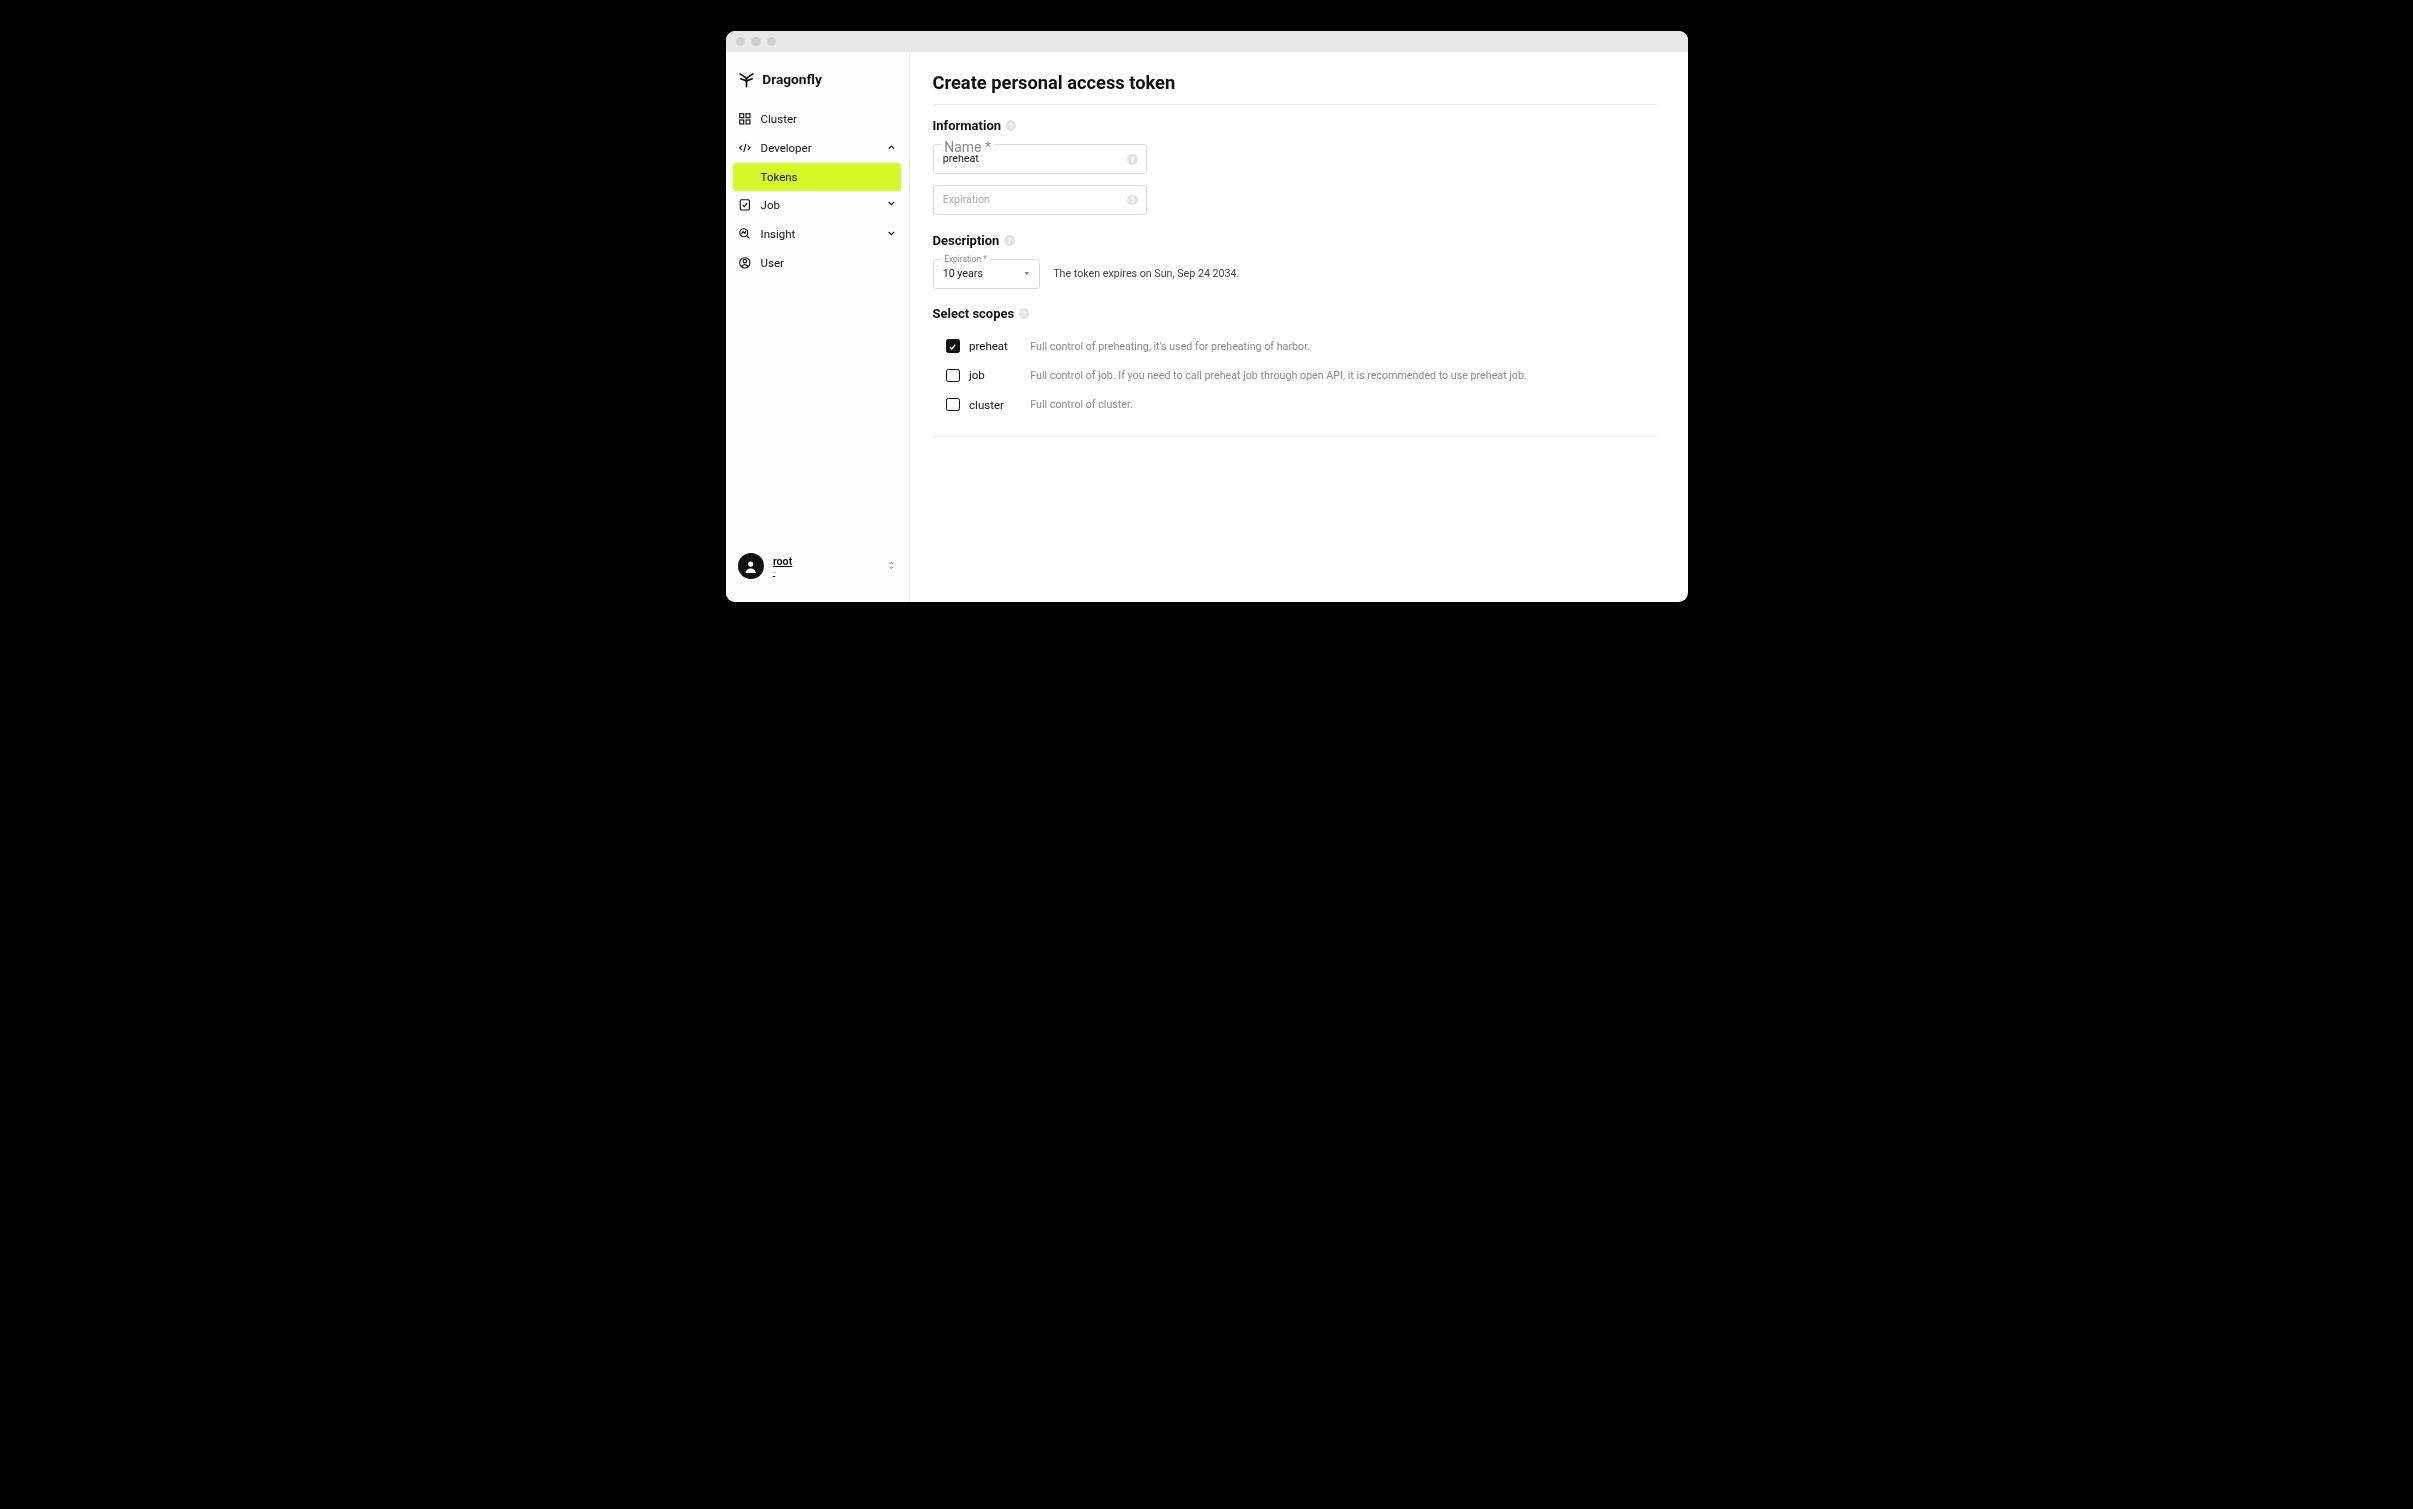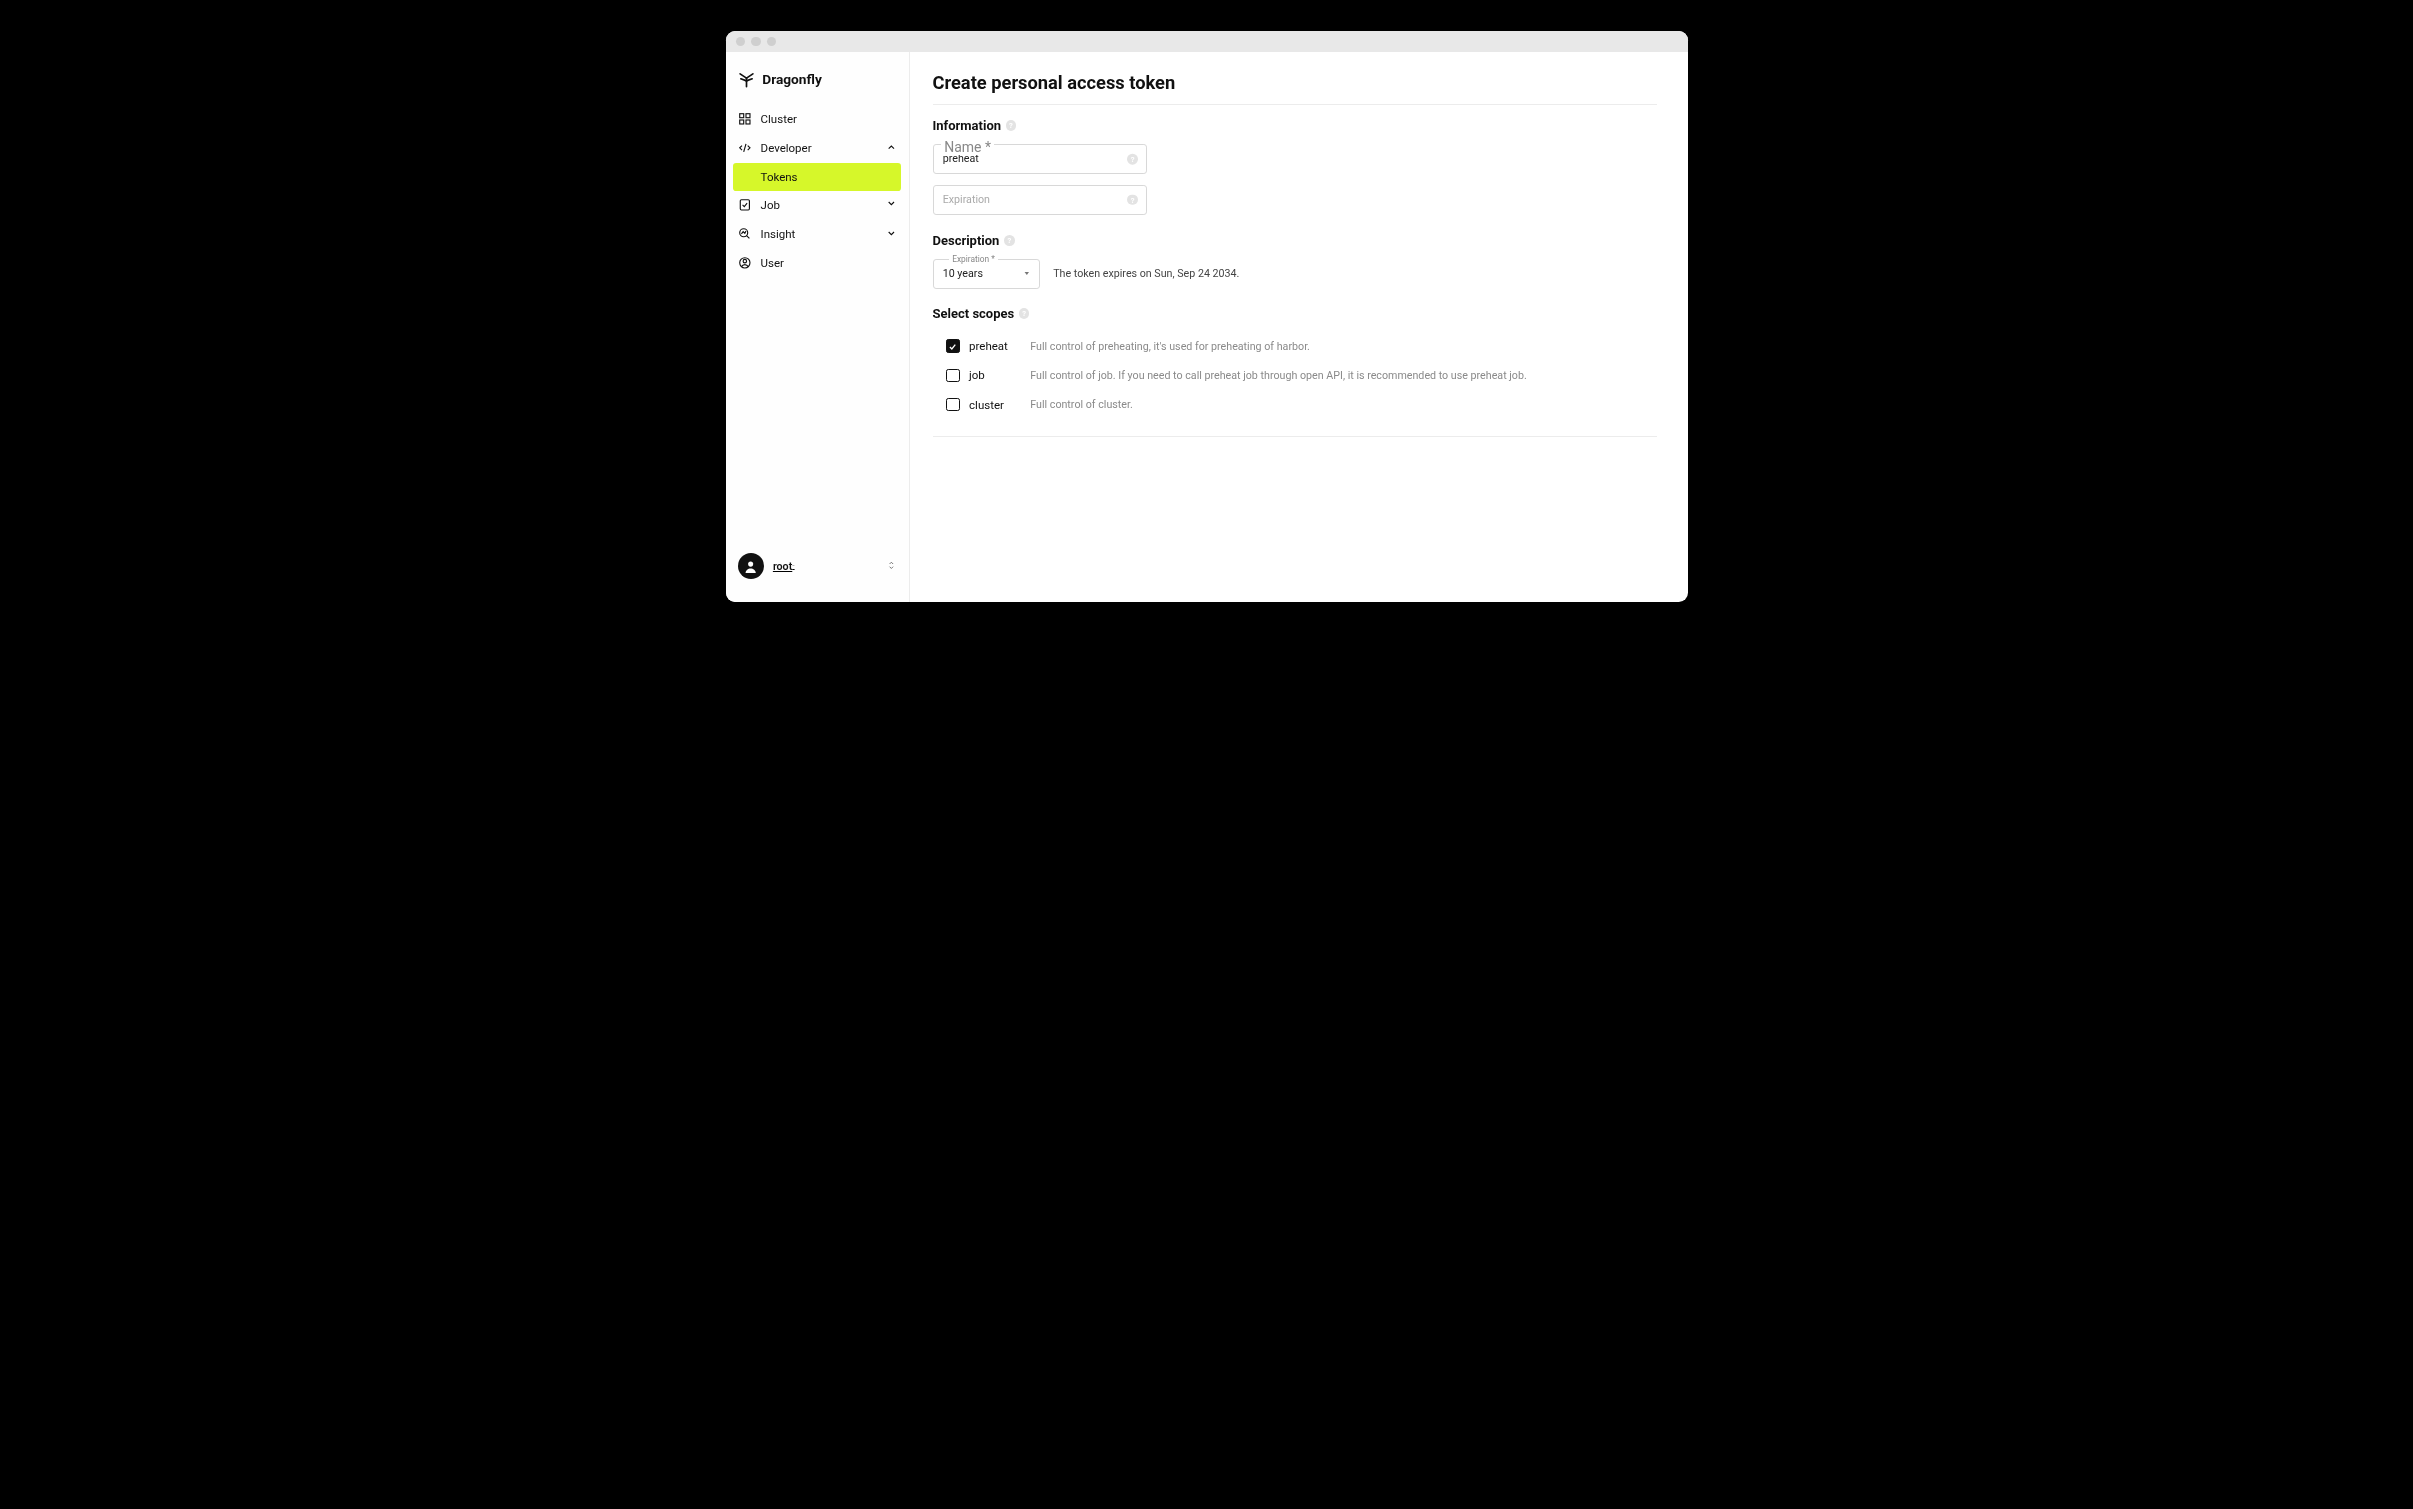--- a/index.html
+++ b/index.html
@@ -83,21 +83,21 @@
       align-items: center;
       gap: 9.2px;
       padding: 10.7px 12.2px 23px 12.2px;
     }
     .avatar {
       width: 26px; height: 26px; border-radius: 50%;
       background: #111;
       display: flex; align-items: center; justify-content: center;
     }
     .avatar svg { fill: #fff; }
-    .user-block { display: flex; flex-direction: row; line-height: 1.1; text-decoration: underline; }
+    .user-block { display: flex; flex-direction: column; line-height: 1.1; text-decoration: underline; }
     .user-name { font-weight: 600; font-size: 10.7px; color: #111; }
     .user-sub { font-size: 8.4px; color: #999; }
     .updown { margin-left: auto; color: #666; }
 
     .main {
       flex: 1;
       padding: 20px 31px 31px 23px;
     }
     .page-title {
       font-size: 18.3px;
@@ -160,21 +160,20 @@
       cursor: pointer;
       background: #fff;
     }
     .select-box .float-label {
       position: absolute;
       top: -6.1px; left: 7.6px;
       background: #fff;
       padding: 0 3.1px;
       font-size: 8.4px;
       color: #888;
-      margin-left: 8px;
     }
     .select-box .caret {
       position: absolute;
       right: 7.6px; top: 50%; transform: translateY(-50%);
       color: #777;
     }
     .exp-note { font-size: 10.7px; color: #444; }
 
     .scopes { padding-left: 13.7px; margin-bottom: 17px; }
     .scope-row {

